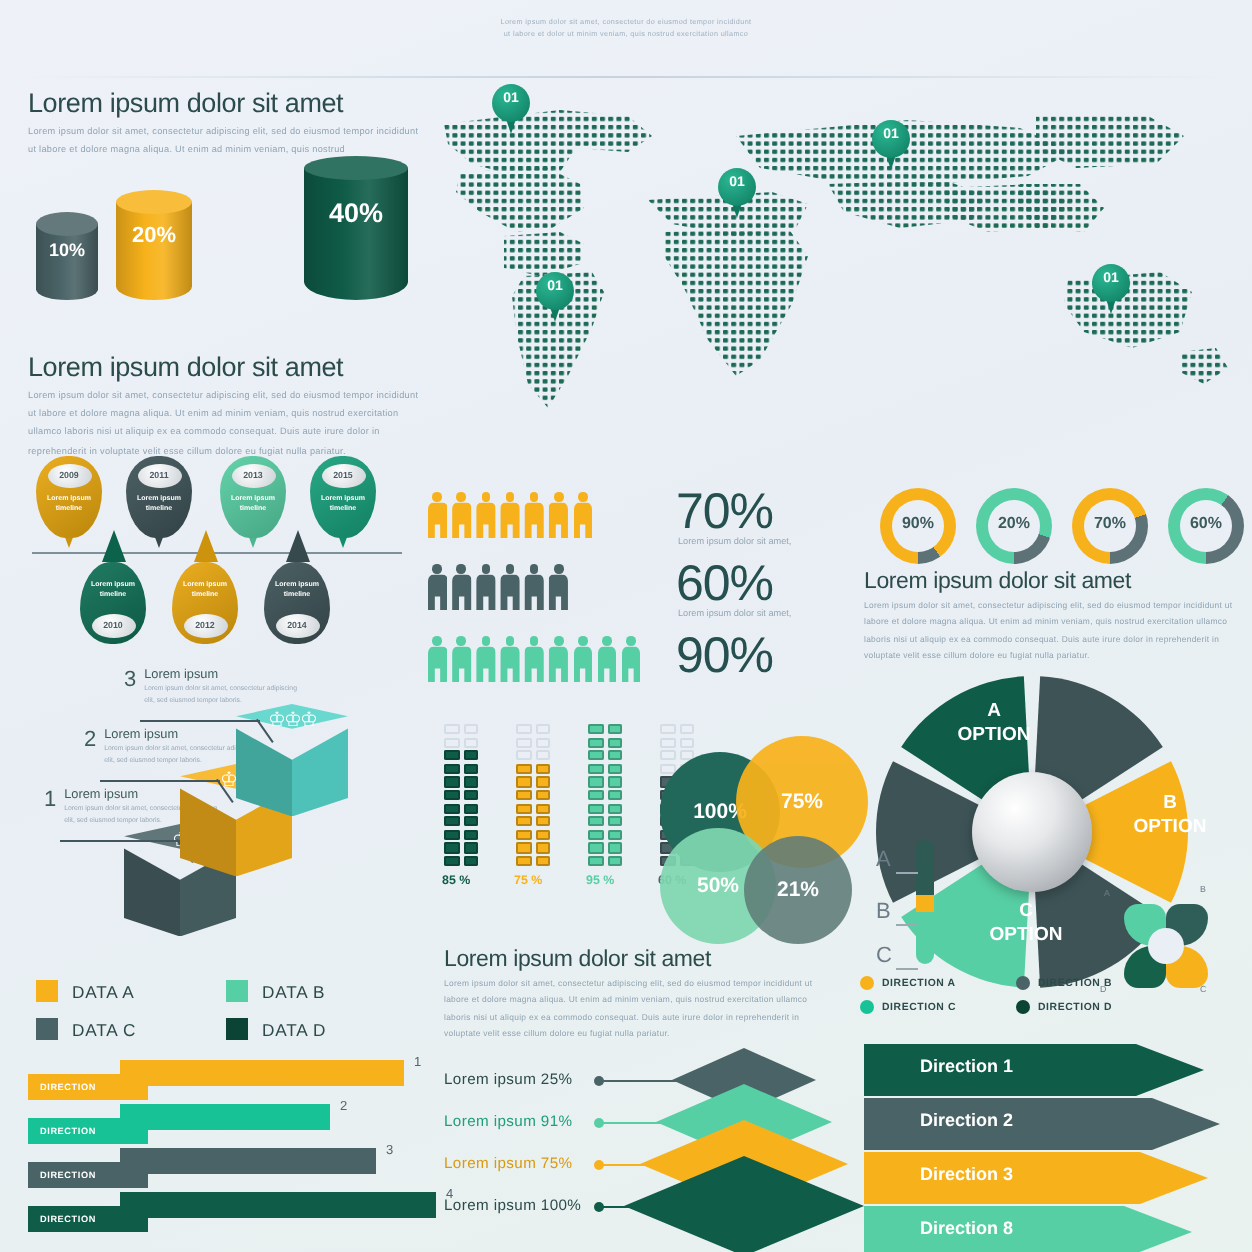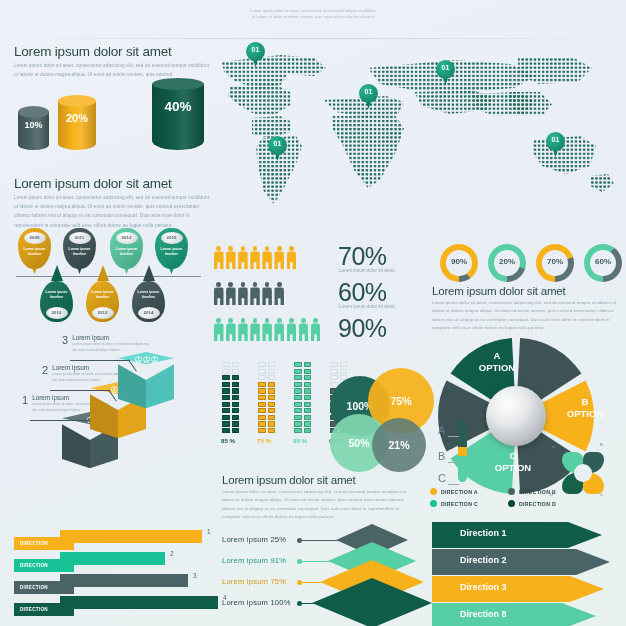--- a/index.html
+++ b/index.html
@@ -463,20 +463,39 @@
       <div class="callout" style="position: absolute; left: 62px; top: 334px; width: 92px;">
         <div style="display:flex;gap:4px;align-items:flex-start">
           <div class="num">3</div>
           <div>
             <div class="ttl">Lorem ipsum</div>
             <div class="txt">Lorem ipsum dolor sit amet, consectetur adipiscing elit, sed eiusmod tempor laboris.</div>
           </div>
         </div>
         <div class="ln" style="left:8px;top:26px;width:60px;height:1px"></div>
         <div class="ln" style="left:66px;top:26px;width:1px;height:14px;transform:rotate(-35deg);transform-origin:top left"></div>
+      </div>
+    </div>
+  <div id="cube-legend" style="position:absolute;left:18px;top:490px;width:190px;
+       display:grid;grid-template-columns:1fr 1fr;row-gap:8px;">
+      <div class="lg-item">
+        <span class="lg-sq" style="background:#f7b21b"></span>
+        <span class="lg-tx">DATA A</span>
+      </div>
+      <div class="lg-item">
+        <span class="lg-sq" style="background:#57cfa4"></span>
+        <span class="lg-tx">DATA B</span>
+      </div>
+      <div class="lg-item">
+        <span class="lg-sq" style="background:#4a6366"></span>
+        <span class="lg-tx">DATA C</span>
+      </div>
+      <div class="lg-item">
+        <span class="lg-sq" style="background:#0b4434"></span>
+        <span class="lg-tx">DATA D</span>
       </div>
     </div>
 
   <div id="ribbons">
       <div class="rb" style="left: 14px; top: 530px; width: 200px;">
         <div class="bar" style="width:142px;background:#f7b21b"></div>
         <div class="fold" style="background:#88620f"></div>
         <div class="tab" style="background:#f7b21b">
           <span class="tx">DIRECTION</span>
         </div>

